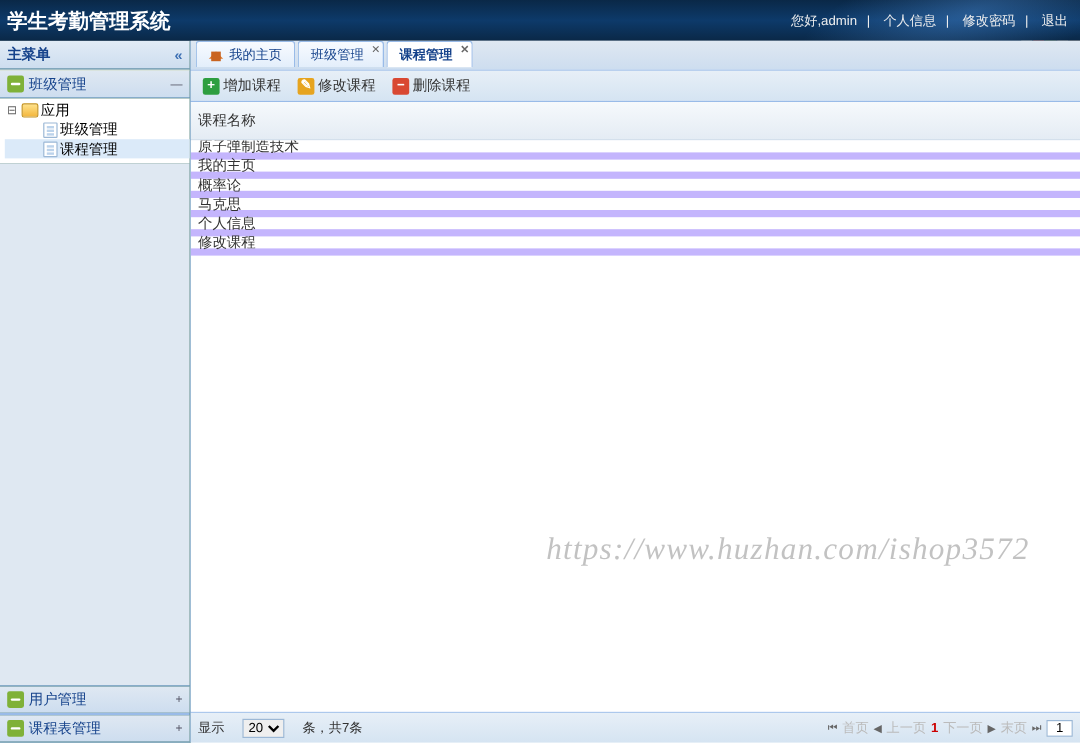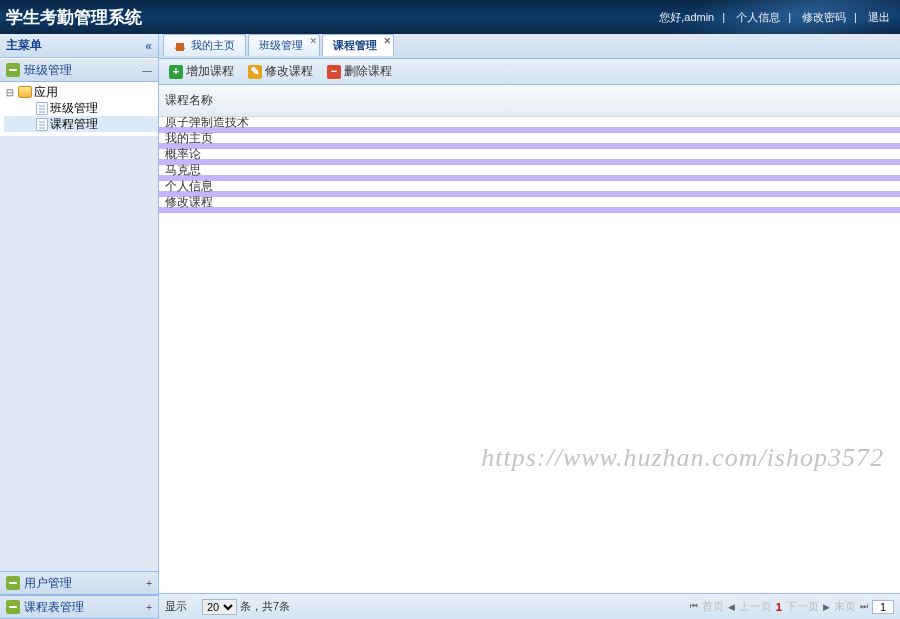--- a/index.html
+++ b/index.html
@@ -52,25 +52,25 @@
 
 .toolbar { height: 26px; background: linear-gradient(#e7eff7,#d5e4f2); border-bottom: 1px solid #99bbe8; display: flex; align-items: center; padding: 0 4px; gap: 2px; }
 .tbtn { display: flex; align-items: center; gap: 3px; padding: 1px 5px; cursor: pointer; color: #333; border: 1px solid transparent; border-radius: 2px; }
 .icon-sq { width: 14px; height: 14px; border-radius: 2px; display: flex; align-items: center; justify-content: center; color: #fff; font-size: 11px; font-weight: bold; line-height: 1; }
 .i-add { background: #2e9e3f; } .i-edit { background: #e6a41f; } .i-del { background: #d94832; }
 
 .grid-header { height: 32px; background: linear-gradient(#f6f9fc,#e4ecf4); border-bottom: 1px solid #cbd9e8; display: flex; align-items: center; padding: 0 6px; color: #333; }
 .grid-body { flex: 1; overflow: auto; background: #fff; position: relative; }
 .grid-row { height: 16px; border-bottom: 6px solid #c4b5fd; display: flex; align-items: center; padding: 0 6px; cursor: pointer; }
 
-.watermark { position: absolute; bottom: 120px; right: 16px; font-size: 26px; font-style: italic; font-family: "Times New Roman", serif; color: rgba(80,80,80,0.35); pointer-events: none; letter-spacing: 1px; }
+.watermark { position: absolute; bottom: 120px; right: 42px; font-size: 26px; font-style: italic; font-family: "Times New Roman", serif; color: rgba(80,80,80,0.35); pointer-events: none; letter-spacing: 1px; }
 
 .statusbar { height: 26px; display: flex; align-items: center; justify-content: space-between; padding: 0 6px; background: linear-gradient(#e7eff7,#d5e4f2); border-top: 1px solid #99bbe8; font-size: 11px; color: #333; }
-.status-left { display: flex; align-items: center; gap: 3px; }
-.status-left select { font-size: 11px; border: 1px solid #9cb8d6; margin-left: 12px; }
+.status-left { display: flex; align-items: center; gap: 15px; }
+.status-left select { font-size: 11px; border: 1px solid #9cb8d6; }
 .pager { display: flex; align-items: center; gap: 4px; }
 .pager .pg { color: #666; cursor: pointer; }
 .pager .pg.disabled { color: #bbb; }
 .pager .cur { color: #c00; font-weight: bold; }
 .pager input { width: 22px; font-size: 11px; border: 1px solid #9cb8d6; text-align: center; }
 .pager .arrow { font-size: 9px; color: #666; }
 </style>
 </head>
 <body>
 

